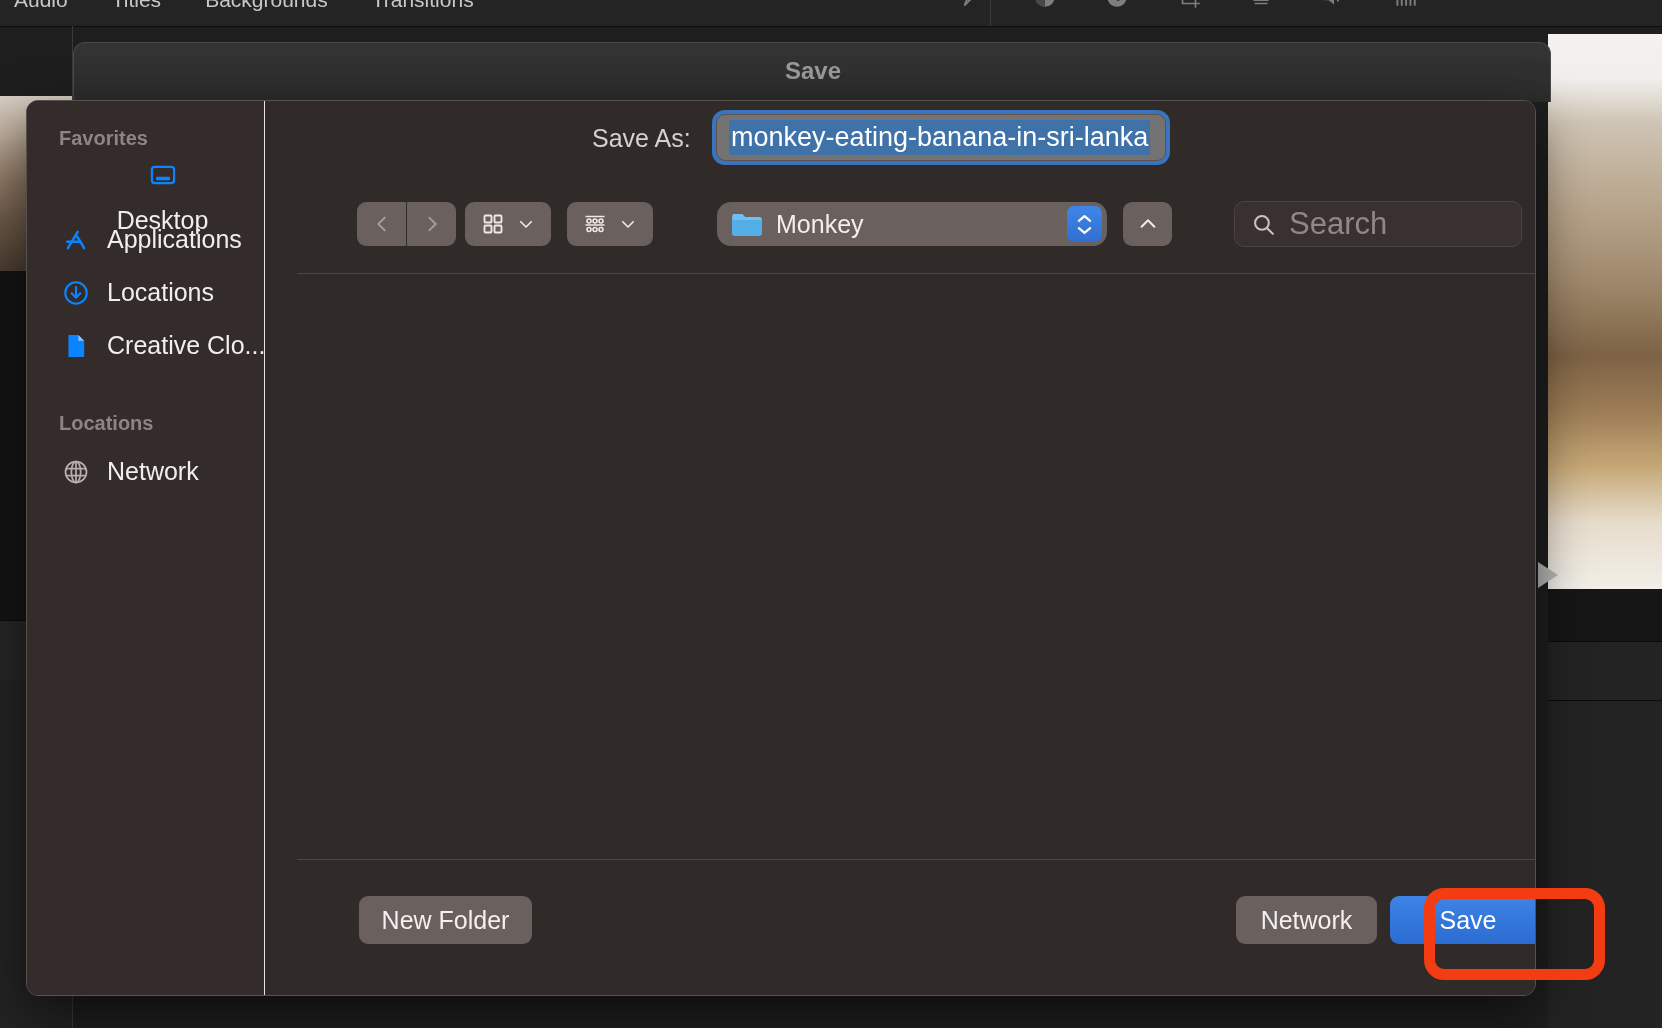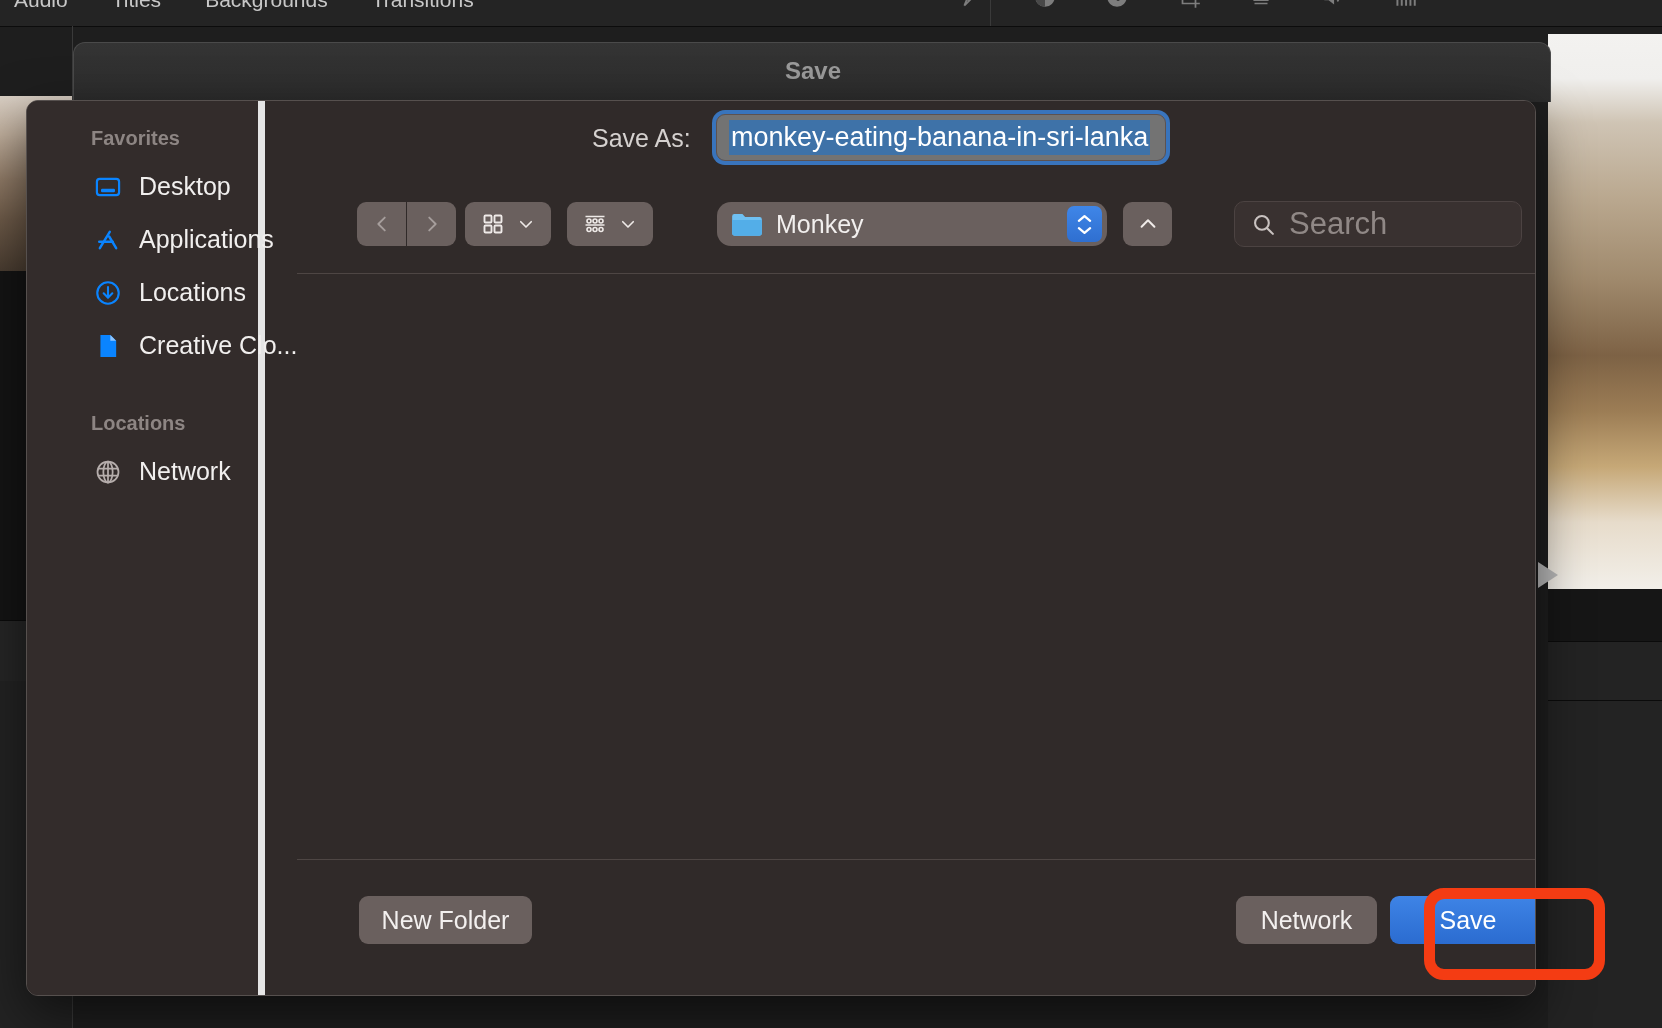--- a/index.html
+++ b/index.html
@@ -163,23 +163,22 @@
     overflow: hidden;
     box-shadow: 0 18px 52px rgba(0,0,0,.55);
   }
 
   
   .dlg-sidebar {
     position: absolute;
     left: 0; top: 0;
     width: 238px; height: 894px;
     background: #332c2b;
-    border-right: 7px solid #e5e5e5;
-    box-sizing: border-box;
-    padding-left: 32px;
+    border-right: 1px solid #e5e5e5;
+    box-sizing: border-box;
   }
   .sb-group-title {
     color: #8d8583;
     font-size: 20px;
     font-weight: 600;
     padding-left: 32px;
   }
   .sb-item {
     display: flex;
     align-items: center;
@@ -441,21 +440,21 @@
   <div class="file-window">
     <div class="file-window-title">Save</div>
   </div>
 
   <div class="save-dialog">
 
     <div class="dlg-sidebar">
 
       <div class="sb-group-title" style="margin-top:26px;">Favorites</div>
 
-      <div class="sb-item" style="margin-top:10px;">
+      <div class="sb-item" style="margin-top:10px;flex-direction:column;">
         <span class="sb-icon">
           <svg width="28" height="28" viewBox="0 0 24 24" fill="none" stroke="#0a84ff" stroke-width="1.9">
             <rect x="2.5" y="5" width="19" height="14" rx="2.4"></rect>
             <rect x="6" y="13.5" width="12" height="3" rx="1" fill="#0a84ff" stroke="none"></rect>
           </svg>
         </span>
         <span class="sb-label">Desktop</span>
       </div>
 
       <div class="sb-item">

